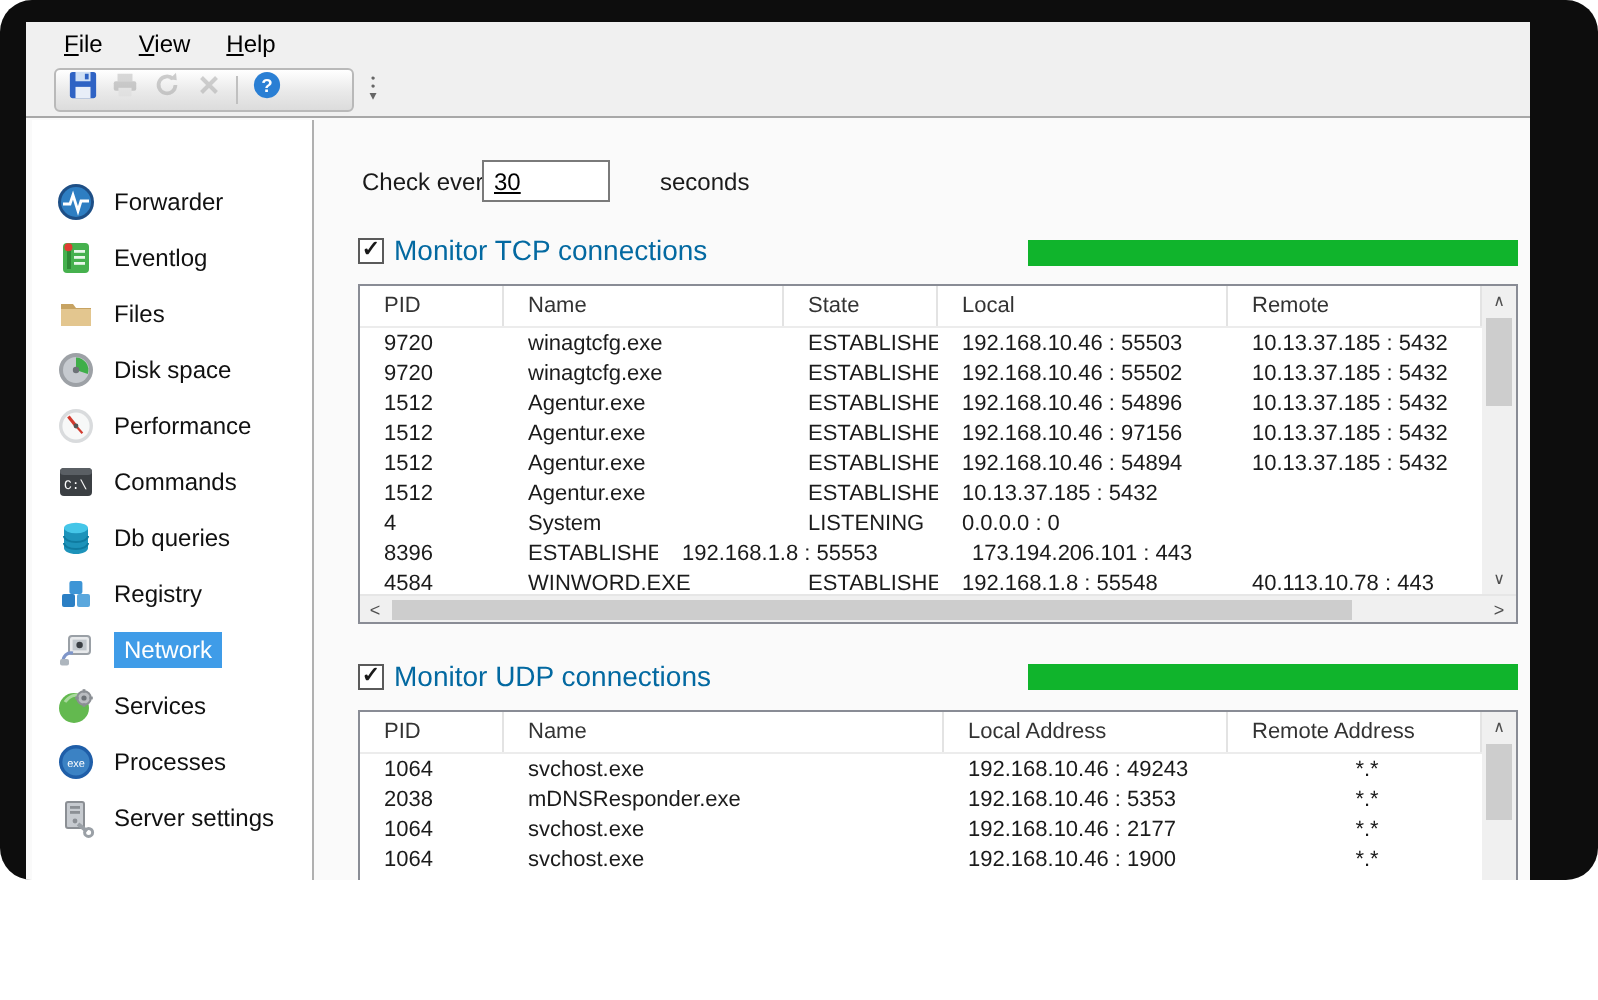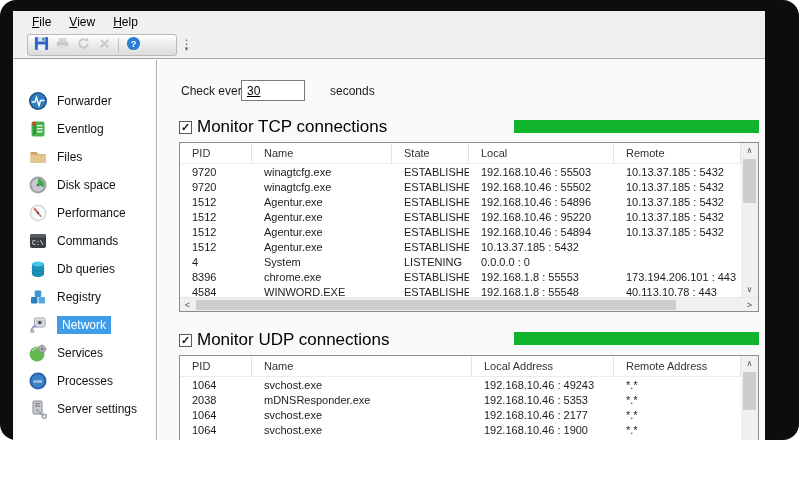--- a/index.html
+++ b/index.html
@@ -34,33 +34,33 @@
   .side-icon { width:20px; height:20px; flex:0 0 20px; display:flex; align-items:center; justify-content:center; }
   .side-label { font-size:12px; color:#111; white-space:nowrap; }
   .side-label.sel { background:var(--sel,#3f9ce8); color:#fff; padding:2px 5px; }
 
   
   .content { position:absolute; left:145px; top:1px; right:0; bottom:0; background:#fafafa; }
   .lbl { position:absolute; font-size:12px; color:#1a1a1a; }
   .interval-input { position:absolute; left:83px; top:20px; width:64px; height:21px; border:1px solid #7a7a7a; background:#fff; font-family:"Liberation Sans",sans-serif; font-size:12px; padding-left:5px;text-decoration:underline; }
   .chkrow { position:absolute; display:flex; align-items:center; gap:5px; }
   .checkbox { width:13px; height:13px; background:#fff; border:1px solid #5a5a5a; display:flex; align-items:center; justify-content:center; font-size:11px; font-weight:bold; color:#1a1a1a; line-height:11px; }
-  .chklabel { font-size:17px; color:#000000; }
+  .chklabel { font-size:14px; color:#0369a1; }
   .progress { position:absolute; left:356px; width:245px; height:13px; background:var(--green,#10b42c); }
 
   
   .tbl { position:absolute; left:21px; width:580px; background:#fff; border:1px solid #898c95; font-size:11px; color:#1b1b1b; overflow:hidden;padding-left:20px; }
   .thead { position:absolute; left:0; top:0; right:17px; height:21px; display:flex; background:#fff; border-bottom:1px solid #ececec; }
   .th { display:flex; align-items:center; padding-left:12px; border-right:1px solid #e3e3e3; color:#333; overflow:hidden; white-space:nowrap; }
   .tbody { position:absolute; left:0; top:21px; right:17px; bottom:14px; overflow:hidden; }
   .tr { display:flex; height:15px; align-items:center; background:#fff; }
   .td { padding-left:12px; overflow:hidden; white-space:nowrap; }
   
   .tcp .c0 { width:72px; } .tcp .c1 { width:140px; } .tcp .c2 { width:77px; } .tcp .c3 { width:145px; } .tcp .c4 { flex:1; }
-  .udp .c0 { width:72px; } .udp .c1 { width:220px; } .udp .c2 { width:142px; } .udp .c3 { flex:1; }
+  .udp .c0 { width:72px; } .udp .c1 { width:220px; } .udp .c2 { width:142px; } .udp .c3 { flex:1;text-align:center; }
 
   
   .vscroll { position:absolute; right:0; top:0; bottom:14px; width:17px; background:#f0f0f0; }
   .vscroll .arrow { position:absolute; left:0; width:17px; height:15px; display:flex; align-items:center; justify-content:center; font-size:8px; color:#505050; }
   .vscroll .up { top:0; } .vscroll .down { bottom:0; }
   .vscroll .thumb { position:absolute; left:2px; width:13px; background:#cdcdcd; }
   .hscroll { position:absolute; left:0; right:0; bottom:0; height:14px; background:#f0f0f0; border-top:1px solid #e6e6e6; }
   .hscroll .arrow { position:absolute; top:0; height:14px; width:15px; display:flex; align-items:center; justify-content:center; font-size:9px; color:#505050; }
   .hscroll .left { left:0; } .hscroll .right { right:1px; }
   .hscroll .thumb { position:absolute; top:2px; height:10px; background:#cdcdcd; }
@@ -302,21 +302,21 @@
                 <div class="td c0">1512</div>
                 <div class="td c1">Agentur.exe</div>
                 <div class="td c2">ESTABLISHED</div>
                 <div class="td c3">192.168.10.46 : 54896</div>
                 <div class="td c4">10.13.37.185 : 5432</div>
               </div>
               <div class="tr">
                 <div class="td c0">1512</div>
                 <div class="td c1">Agentur.exe</div>
                 <div class="td c2">ESTABLISHED</div>
-                <div class="td c3">192.168.10.46 : 95220</div>
+                <div class="td c3">192.168.10.46 : 97156</div>
                 <div class="td c4">10.13.37.185 : 5432</div>
               </div>
               <div class="tr">
                 <div class="td c0">1512</div>
                 <div class="td c1">Agentur.exe</div>
                 <div class="td c2">ESTABLISHED</div>
                 <div class="td c3">192.168.10.46 : 54894</div>
                 <div class="td c4">10.13.37.185 : 5432</div>
               </div>
               <div class="tr">
@@ -326,21 +326,20 @@
                 <div class="td c4">10.13.37.185 : 5432</div>
               </div>
               <div class="tr">
                 <div class="td c0">4</div>
                 <div class="td c1">System</div>
                 <div class="td c2">LISTENING</div>
                 <div class="td c4">0.0.0.0 : 0</div>
               </div>
               <div class="tr">
                 <div class="td c0">8396</div>
-                <div class="td c1">chrome.exe</div>
                 <div class="td c2">ESTABLISHED</div>
                 <div class="td c3">192.168.1.8 : 55553</div>
                 <div class="td c4">173.194.206.101 : 443</div>
               </div>
               <div class="tr">
                 <div class="td c0">4584</div>
                 <div class="td c1">WINWORD.EXE</div>
                 <div class="td c2">ESTABLISHED</div>
                 <div class="td c3">192.168.1.8 : 55548</div>
                 <div class="td c4">40.113.10.78 : 443</div>

